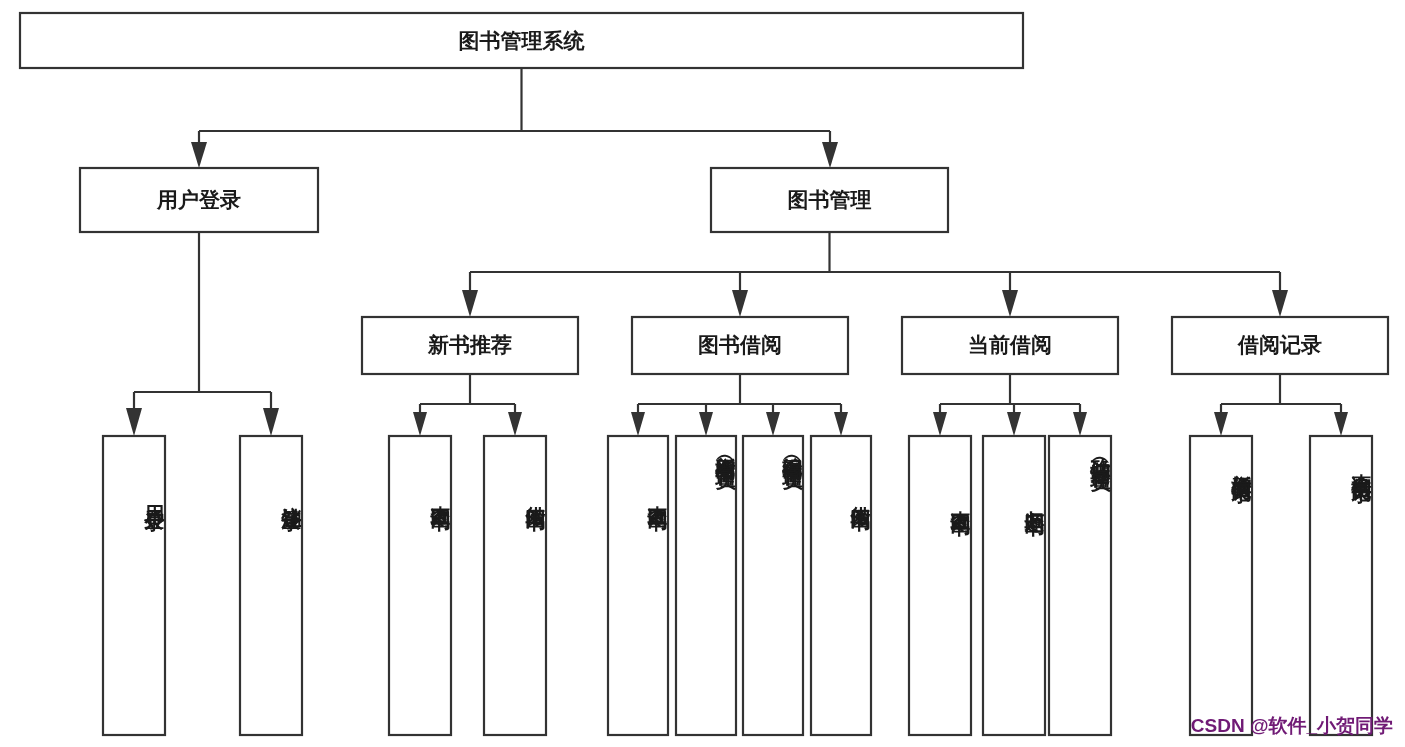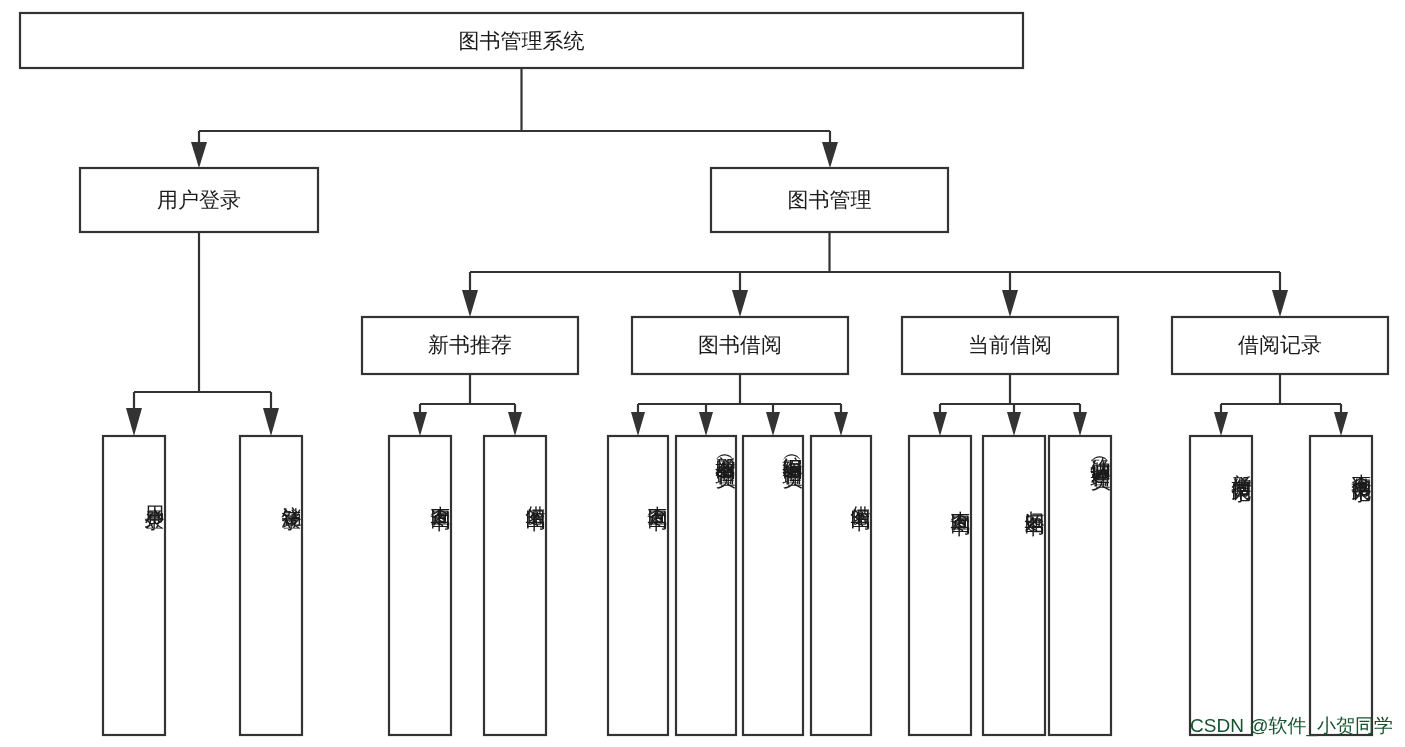--- a/index.html
+++ b/index.html
@@ -11,20 +11,21 @@
     width: 1405px;
     height: 747px;
     font-family: "Liberation Sans", "DejaVu Sans", sans-serif;
     overflow: hidden;
   }
   #diagram-root {
     position: relative;
     width: 1405px;
     height: 747px;
     background: #ffffff;
+    font-weight: bold;
   }
   svg.diagram-canvas {
     position: absolute;
     left: 0;
     top: 0;
     width: 1405px;
     height: 747px;
   }
   .node-box {
     fill: #ffffff;
@@ -59,21 +60,21 @@
     white-space: nowrap;
     text-align: center;
     pointer-events: none;
   }
   .watermark {
     position: absolute;
     right: 12px;
     bottom: 8px;
     font-family: "Liberation Sans", "DejaVu Sans", sans-serif;
     font-size: 19px;
-    color: #14532d;
+    color: #701a75;
     white-space: nowrap;
   }
 </style>
 </head>
 <body>
 
 <div id="diagram-root">
 
   <svg class="diagram-canvas" viewBox="0 0 1405 747">
 

